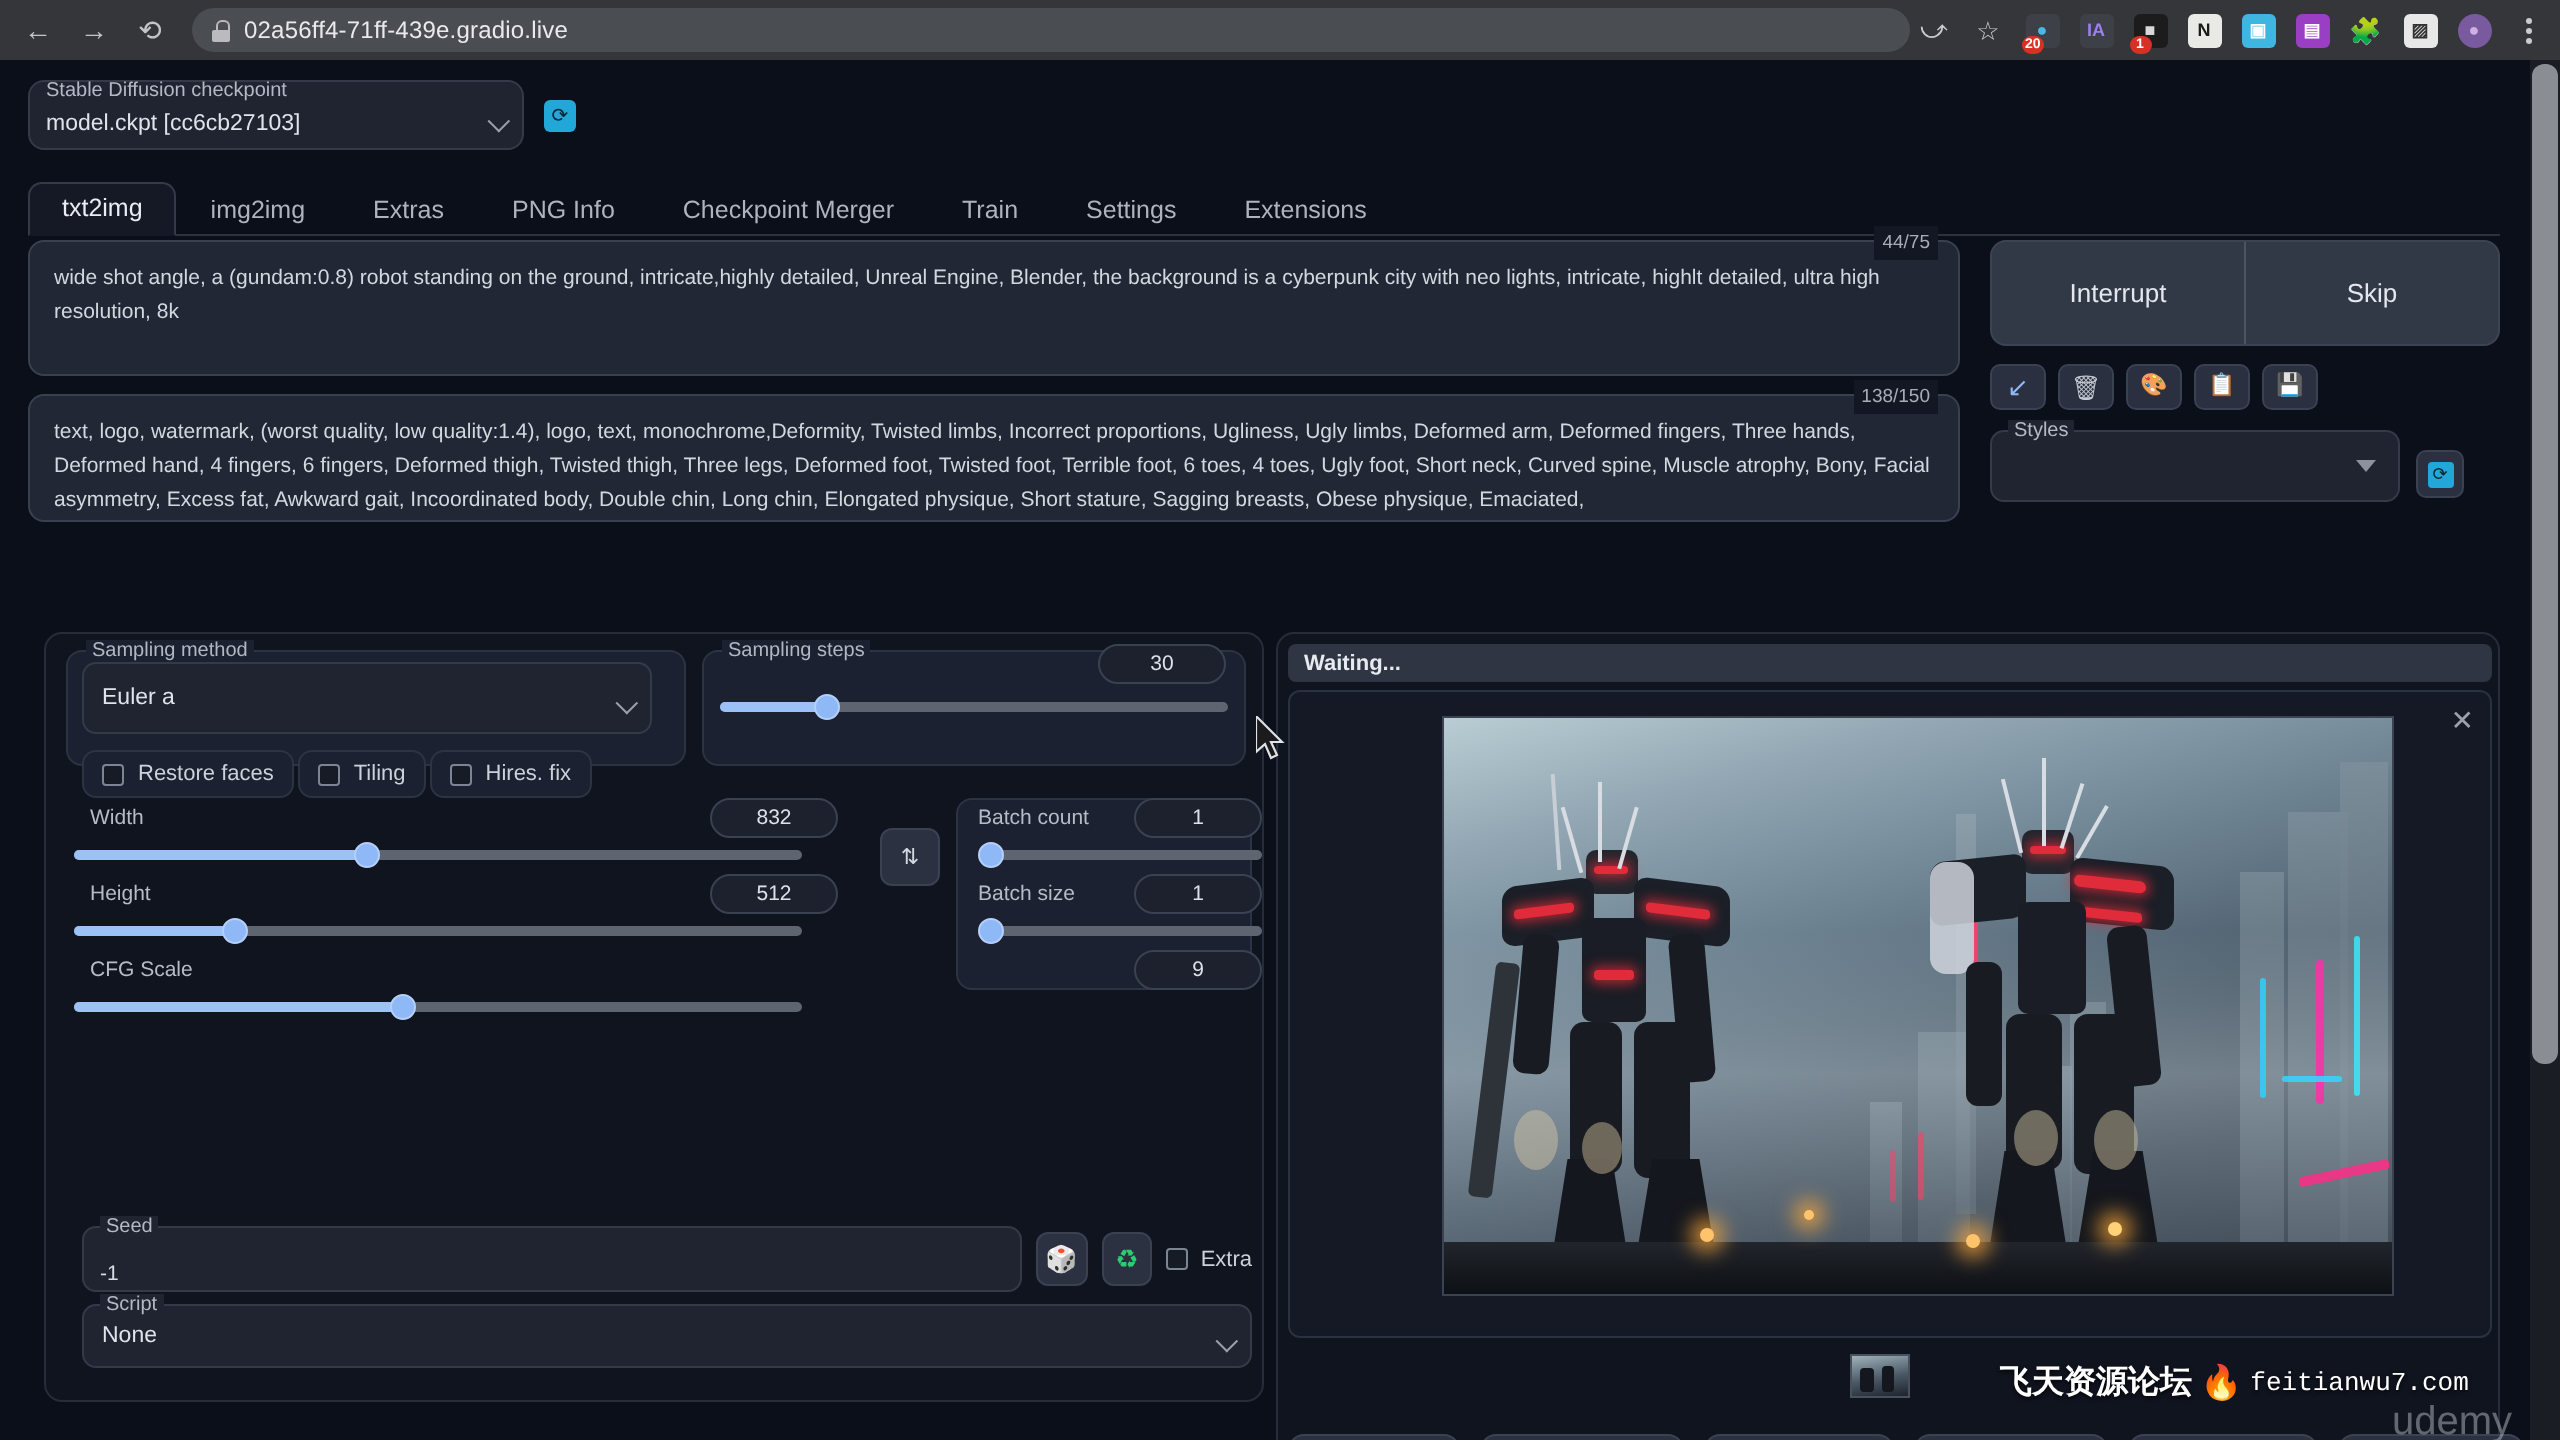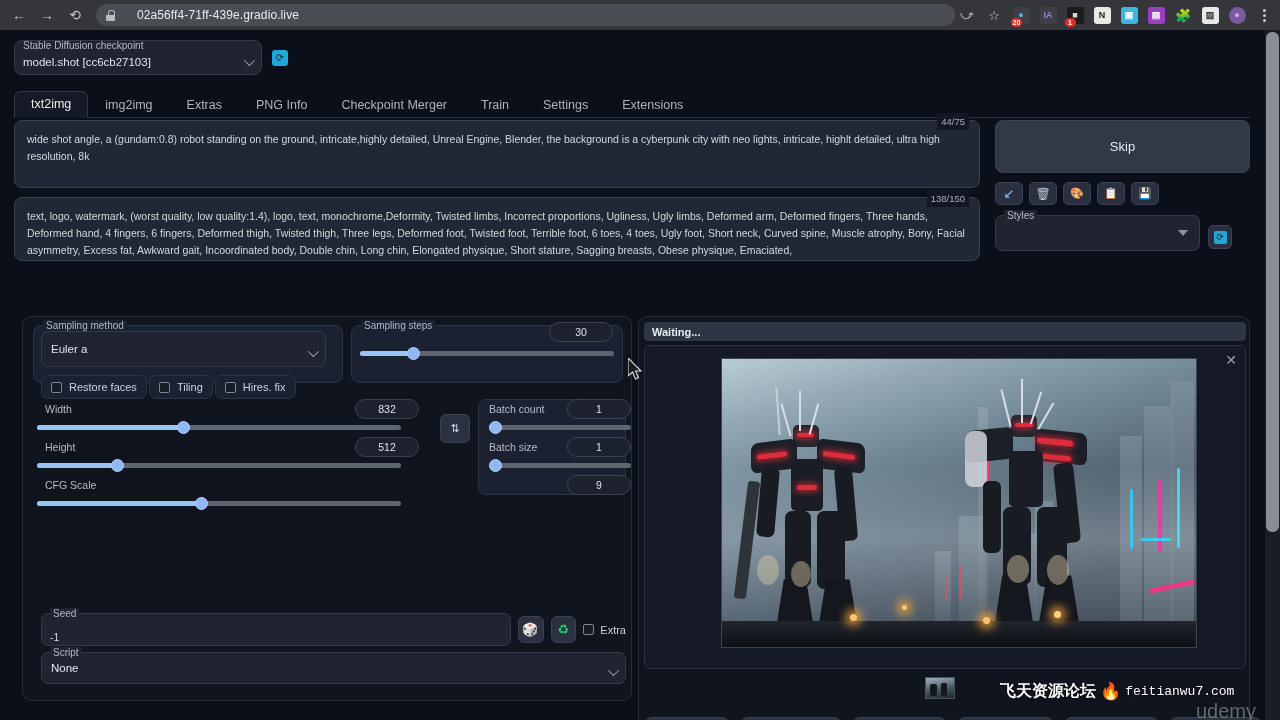--- a/index.html
+++ b/index.html
@@ -30,21 +30,21 @@
   }
   .lock-ico { width: 9px; height: 11px; position: relative; flex: 0 0 auto; }
   .lock-ico::before {
     content: ""; position: absolute; left: 0; bottom: 0; width: 9px; height: 6px;
     background: #b9bbbe; border-radius: 1px;
   }
   .lock-ico::after {
     content: ""; position: absolute; left: 2px; top: 0; width: 5px; height: 6px;
     border: 1.4px solid #b9bbbe; border-bottom: none; border-radius: 3px 3px 0 0;
   }
-  .url-text { color: #e8eaed; font-size: 12px; white-space: nowrap; letter-spacing: .1px; margin-left: 15px; }
+  .url-text { color: #e8eaed; font-size: 12px; white-space: nowrap; letter-spacing: .1px; }
 
   .tb-right { margin-left: auto; display: flex; align-items: center; gap: 3px; padding-right: 4px; }
   .tb-ico {
     width: 24px; height: 24px; border-radius: 50%;
     display: flex; align-items: center; justify-content: center;
     color: #c9cbce; font-size: 13px; position: relative;
   }
   .ext {
     width: 17px; height: 17px; border-radius: 3px;
     display: flex; align-items: center; justify-content: center;
@@ -371,21 +371,21 @@
         </span>
     </div>
   </div>
 </div>
 
 <div class="page">
 
   <div class="ckpt-row">
     <div class="field-box ckpt-select">
       <span class="field-label">Stable Diffusion checkpoint</span>
-      <span style="font-size:11.5px">model.shot [cc6cb27103]</span>
+      <span style="font-size:11.5px">model.ckpt [cc6cb27103]</span>
       <span class="caret"></span>
     </div>
     <div class="refresh-btn-sm">
       <span>⟳</span>
     </div>
   </div>
 
   <div class="tabs">
     <div class="tab active">txt2img</div>
     <div class="tab">img2img</div>
@@ -405,20 +405,21 @@
         <span>wide shot angle, a (gundam:0.8) robot standing on the ground, intricate,highly detailed, Unreal Engine, Blender, the background is a cyberpunk city with neo lights, intricate, highlt detailed, ultra high resolution, 8k</span>
       </div>
       <div class="prompt-box" id="prompt-negative">
         <span class="token-count">138/150</span>
         <span>text, logo, watermark, (worst quality, low quality:1.4), logo, text, monochrome,Deformity, Twisted limbs, Incorrect proportions, Ugliness, Ugly limbs, Deformed arm, Deformed fingers, Three hands, Deformed hand, 4 fingers, 6 fingers, Deformed thigh, Twisted thigh, Three legs, Deformed foot, Twisted foot, Terrible foot, 6 toes, 4 toes, Ugly foot, Short neck, Curved spine, Muscle atrophy, Bony, Facial asymmetry, Excess fat, Awkward gait, Incoordinated body, Double chin, Long chin, Elongated physique, Short stature, Sagging breasts, Obese physique, Emaciated,</span>
       </div>
     </div>
 
     <div class="gen-side">
       <div class="btn-pair">
+        <div>Interrupt</div>
         <div>Skip</div>
       </div>
       <div class="tool-icons">
         <div class="tool-ico">
             <span style="color:#8fb8f6;font-size:13px">↙</span>
           </div>
         <div class="tool-ico">
             <span style="font-size:12px">🗑</span>
           </div>
         <div class="tool-ico">

